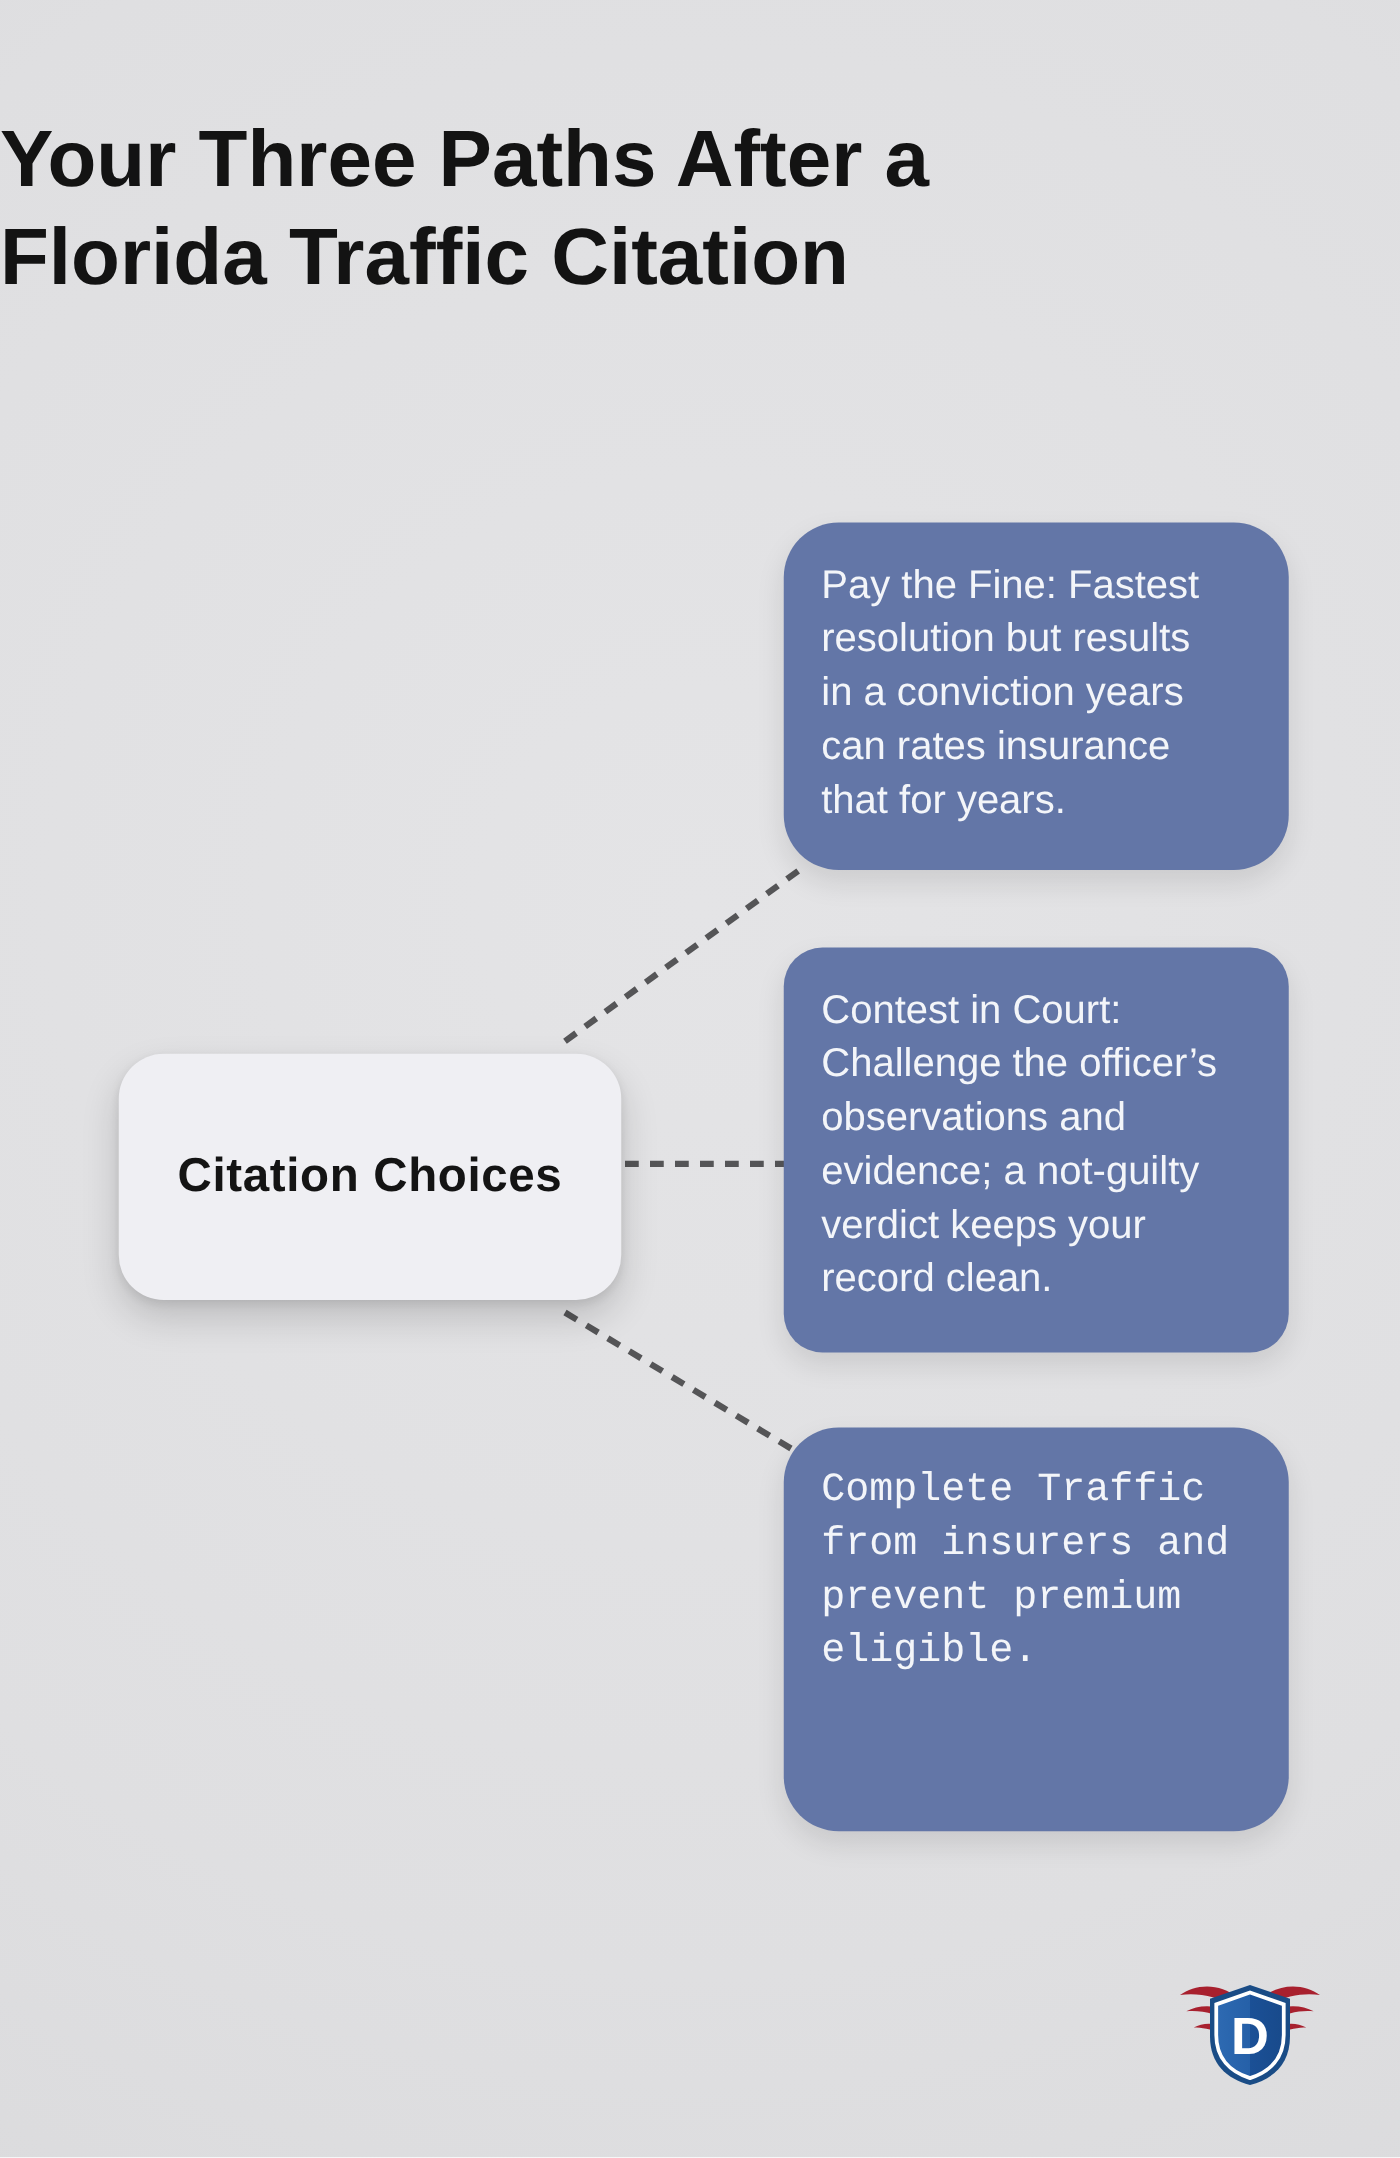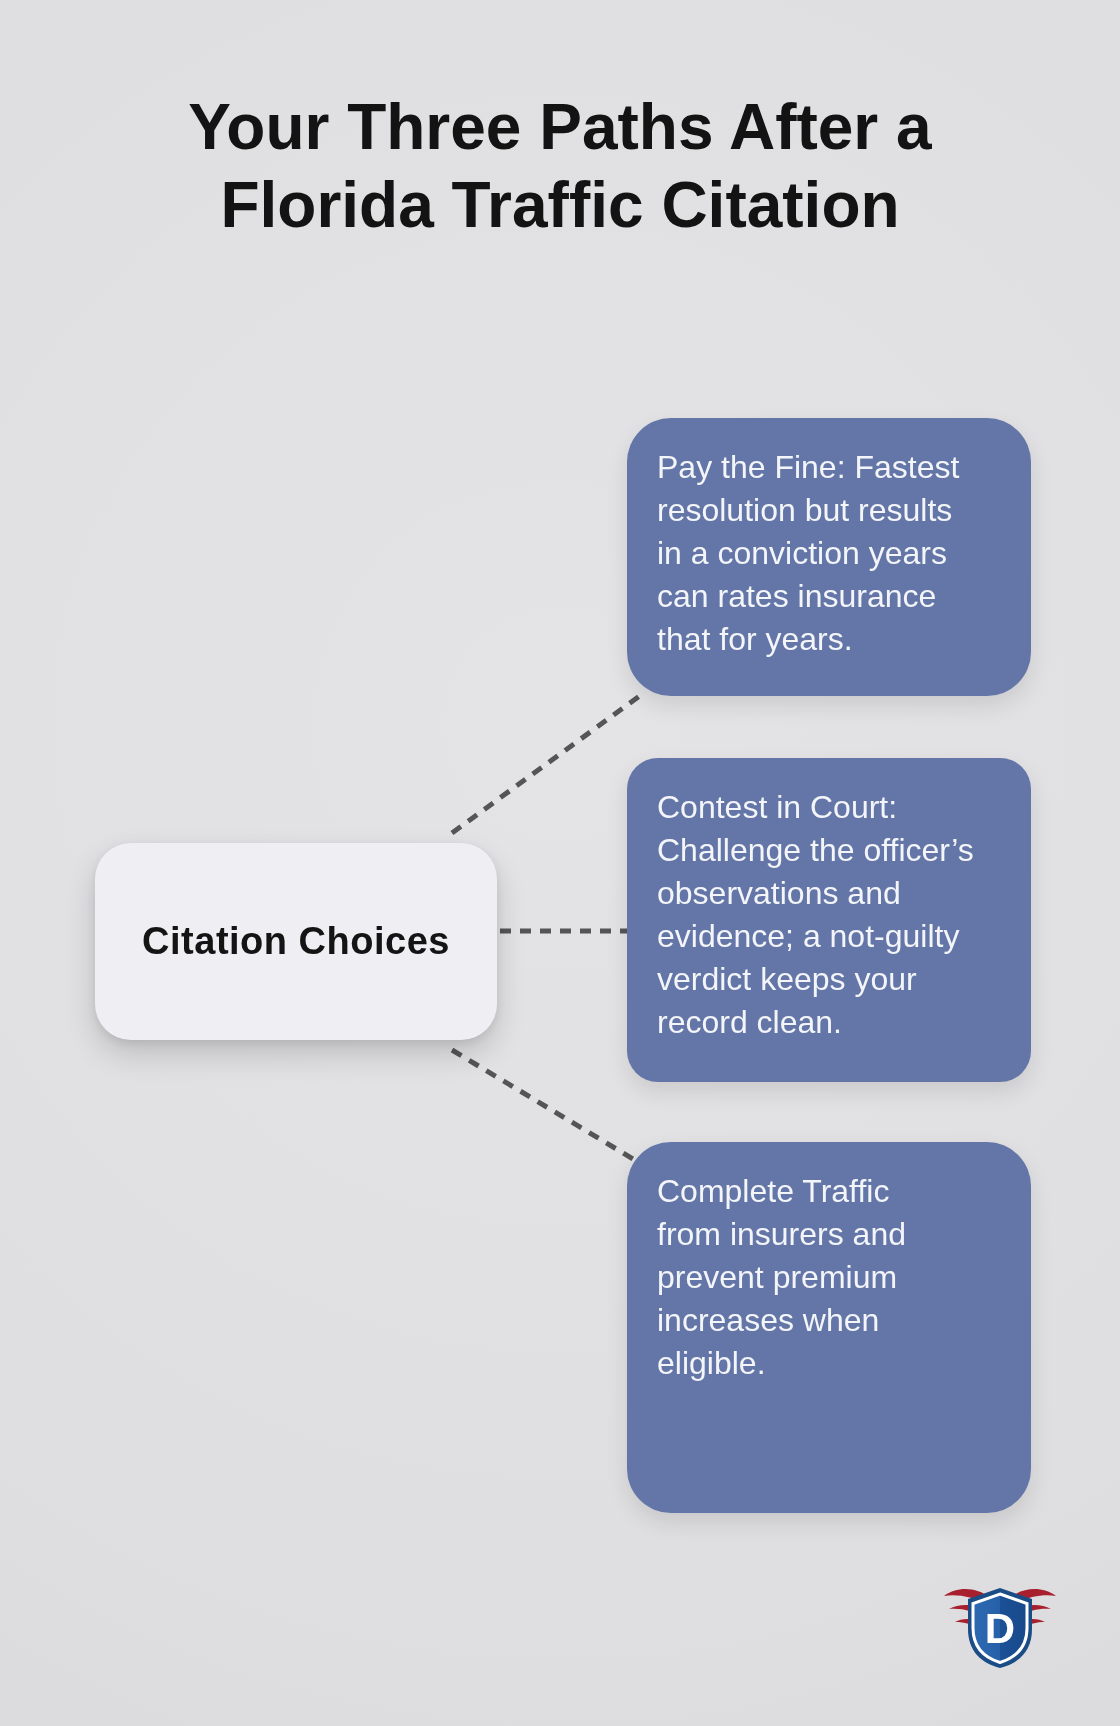--- a/index.html
+++ b/index.html
@@ -17,21 +17,21 @@
   html,body{margin:0;padding:0;}
   .page{
     position:relative;
     width:1120px;height:1726px;
     background:radial-gradient(140% 90% at 50% 42%, #e4e4e6 0%, #dfdfe1 55%, #d7d7d9 100%);
     font-family:"Liberation Sans", sans-serif;
     overflow:hidden;
   }
   .title{
     position:absolute;top:88px;left:0;width:100%;
-    margin:0;text-align:center;
+    margin:0;
     font-size:64px;font-weight:700;line-height:78px;
     color:var(--title-text);
   }
   .title-line{display:block;}
   .connectors{position:absolute;left:0;top:0;width:1120px;height:1726px;}
   .connectors line{
     stroke:var(--connector);
     stroke-width:5;
     stroke-dasharray:11 9;
     fill:none;
@@ -52,21 +52,21 @@
     background:var(--branch-box);
     border-radius:44px;
     box-shadow:0 10px 22px rgba(0,0,0,0.10);
     padding:28px 30px;box-sizing:border-box;
     color:var(--branch-text);
     font-size:32px;line-height:43px;font-weight:400;
   }
   .branch .text-line{white-space:nowrap;}
   .branch-1{top:418px;height:278px;}
   .branch-2{top:758px;height:324px;border-radius:31px;}
-  .branch-3{top:1142px;height:371px;}
+  .branch-3{top:1142px;height:323px;font-family:Liberation Mono, monospace;}
   .logo{
     position:absolute;left:942px;top:1584px;width:116px;height:86px;
   }
 </style>
 </head>
 <body>
 
 <div class="page">
 
   <h1 class="title">
@@ -98,21 +98,20 @@
     <div class="text-line">observations and</div>
     <div class="text-line">evidence; a not-guilty</div>
     <div class="text-line">verdict keeps your</div>
     <div class="text-line">record clean.</div>
   </div>
 
   <div class="branch branch-3">
     <div class="text-line">Complete Traffic</div>
     <div class="text-line">from insurers and</div>
     <div class="text-line">prevent premium</div>
-    <div class="text-line">increases when</div>
     <div class="text-line">eligible.</div>
   </div>
 
   <svg class="logo" viewBox="0 0 116 86" aria-hidden="true">
     <defs>
       <linearGradient id="shieldGrad" x1="0" y1="0" x2="1" y2="0">
         <stop offset="0" stop-color="#2e6ab2"></stop>
         <stop offset="0.5" stop-color="#2560a8"></stop>
         <stop offset="0.5" stop-color="#1b5096"></stop>
         <stop offset="1" stop-color="#184a8b"></stop>

